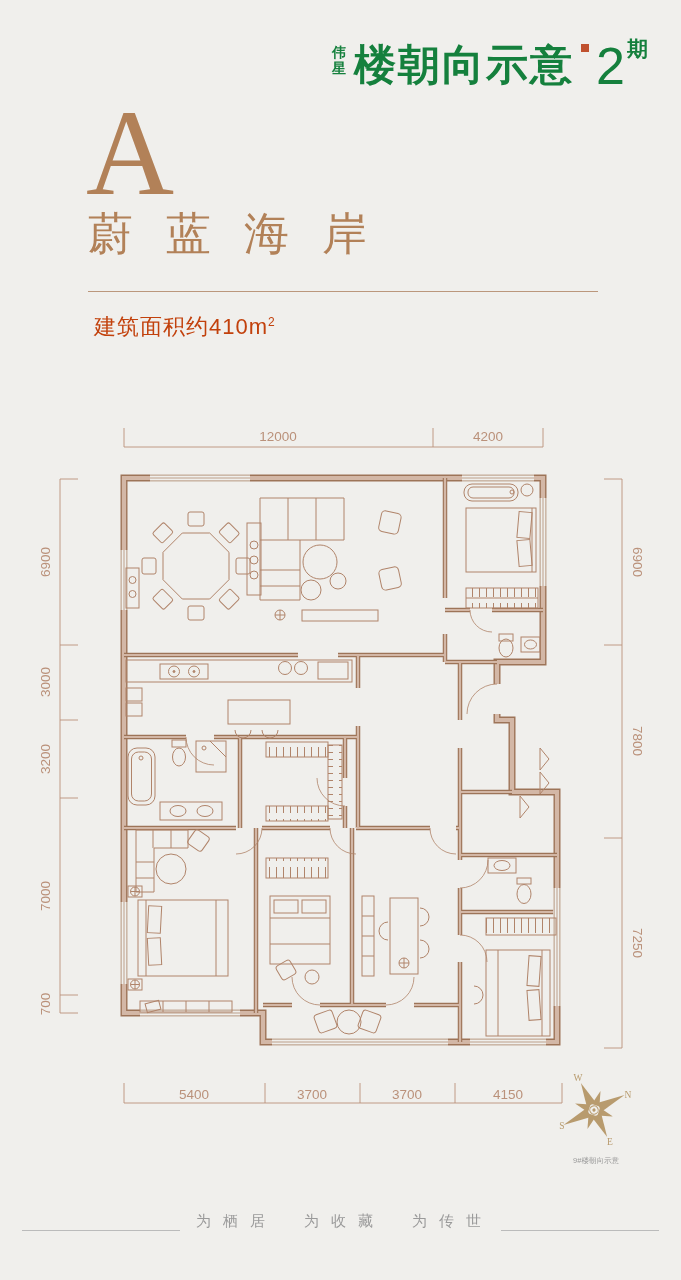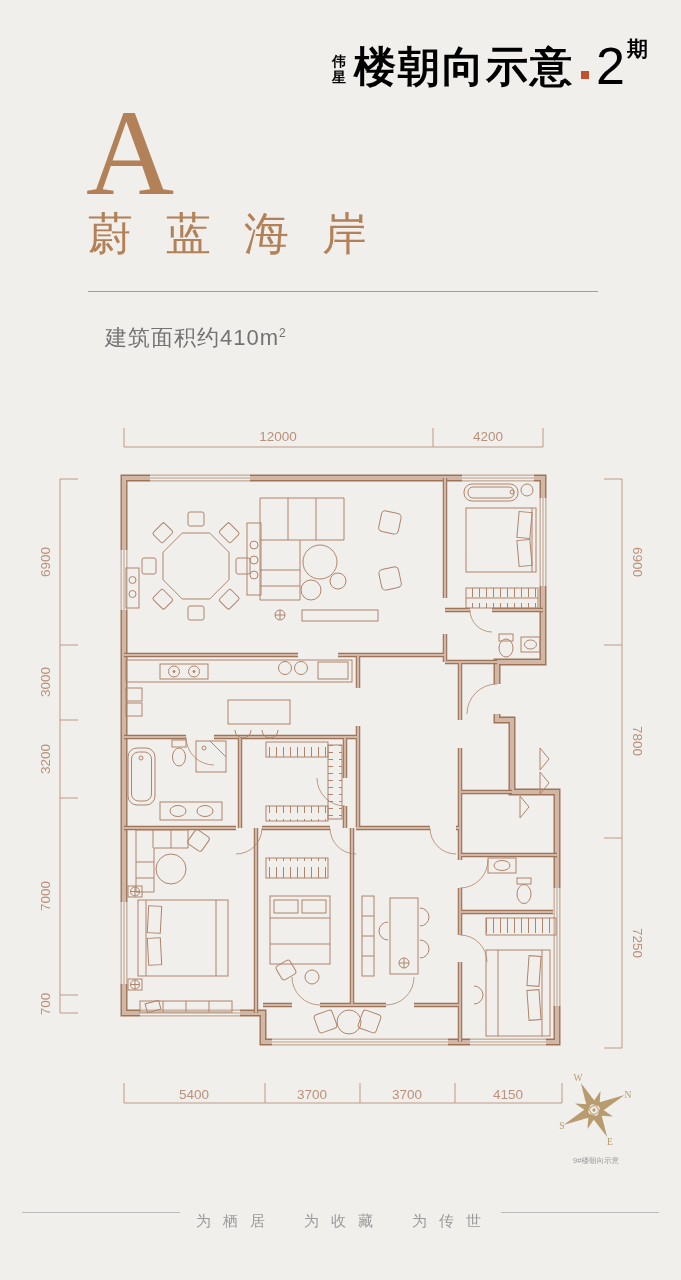--- a/index.html
+++ b/index.html
@@ -1,39 +1,39 @@
 <!DOCTYPE html>
 <html><head>
 <meta charset="utf-8">
 <style>
   html,body{margin:0;padding:0}
   body{width:681px;height:1280px;background:#f0efec;font-family:"Liberation Sans",sans-serif;overflow:hidden}
   .poster{position:relative;width:681px;height:1280px;background:#f0efec}
 
   
-  .brand{position:absolute;top:44px;right:33px;display:flex;align-items:flex-end;color:#000000}
+  .brand{position:absolute;top:44px;right:33px;display:flex;align-items:flex-start;color:#15803d}
   .brand-vert{font-size:14px;line-height:1.15;width:15px;word-break:break-all;margin:0 7px 3px 0;font-weight:700}
   .brand-main{font-size:42px;font-weight:700;letter-spacing:2px;line-height:1}
   .brand-dot{width:8px;height:8px;margin:0 7px 9px 7px}
   .brand-num{font-size:52px;line-height:.85;font-weight:500}
   .brand-suffix{font-size:21px;line-height:1;align-self:flex-start;margin:-6px 0 0 2px;font-weight:700}
 
   
   .unit-letter{position:absolute;left:86px;top:92px;font-family:"Liberation Serif",serif;font-size:122px;line-height:1;color:#b28158}
   .unit-name{position:absolute;left:88px;top:204px;margin:0;font-family:"Liberation Serif",serif;font-size:45px;letter-spacing:33px;color:#b28158;font-weight:500;white-space:nowrap}
   .divider{position:absolute;left:88px;top:283px;width:510px;height:1px;background:#bb977c;border:none}
-  .spec{position:absolute;left:88px;margin:17px;color:#737373;font-size:22px;letter-spacing:1px}
+  .spec{position:absolute;left:88px;margin:6px;color:#c2410c;font-size:22px;letter-spacing:1px}
   .spec sup{font-size:12px}
   .area{top:306px}
   .layout{top:343px}
 
   .plan-svg{position:absolute;left:0;top:400px}
 
   
-  .footer{position:absolute;left:0;top:1212px;width:681px;display:flex;align-items:flex-start;justify-content:center}
+  .footer{position:absolute;left:0;top:1212px;width:681px;display:flex;align-items:flex-end;justify-content:center}
   .hline{width:158px;height:1px;background:#bbb}
   .slogan{font-size:15px;color:#9a9a9a;letter-spacing:12px;margin:0 8px 0 16px;white-space:nowrap}
 </style>
 </head>
 <body>
 
 <div class="poster">
 
   <header class="brand">
     <div class="brand-vert">伟星</div>

